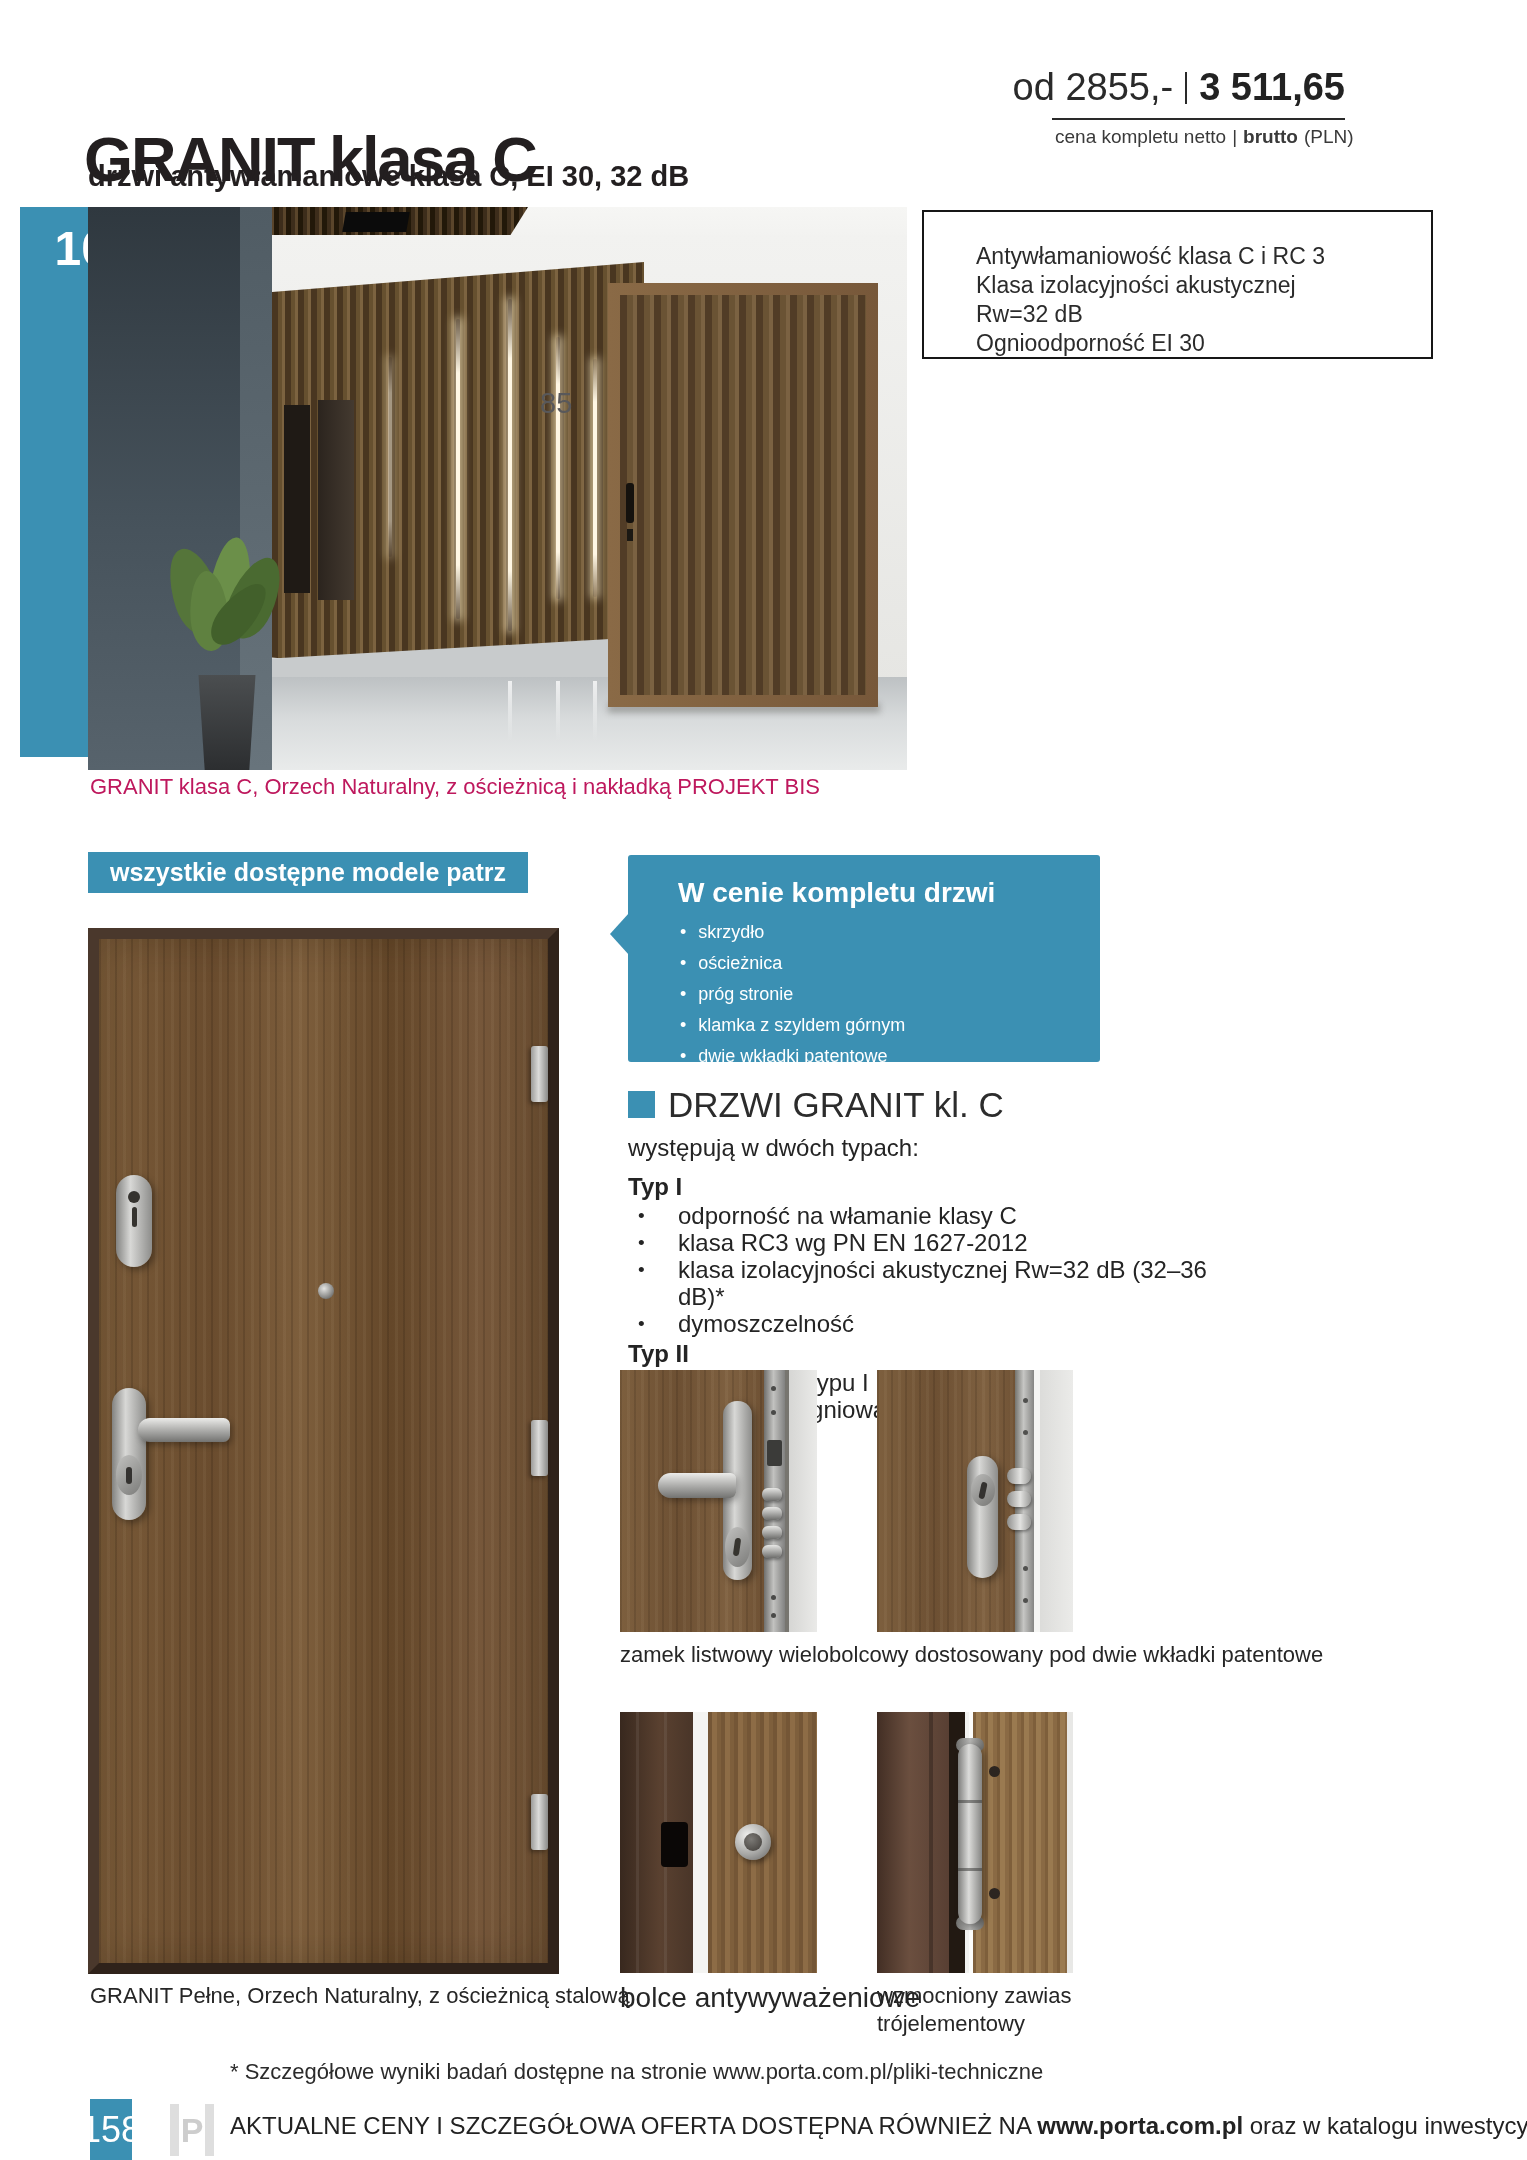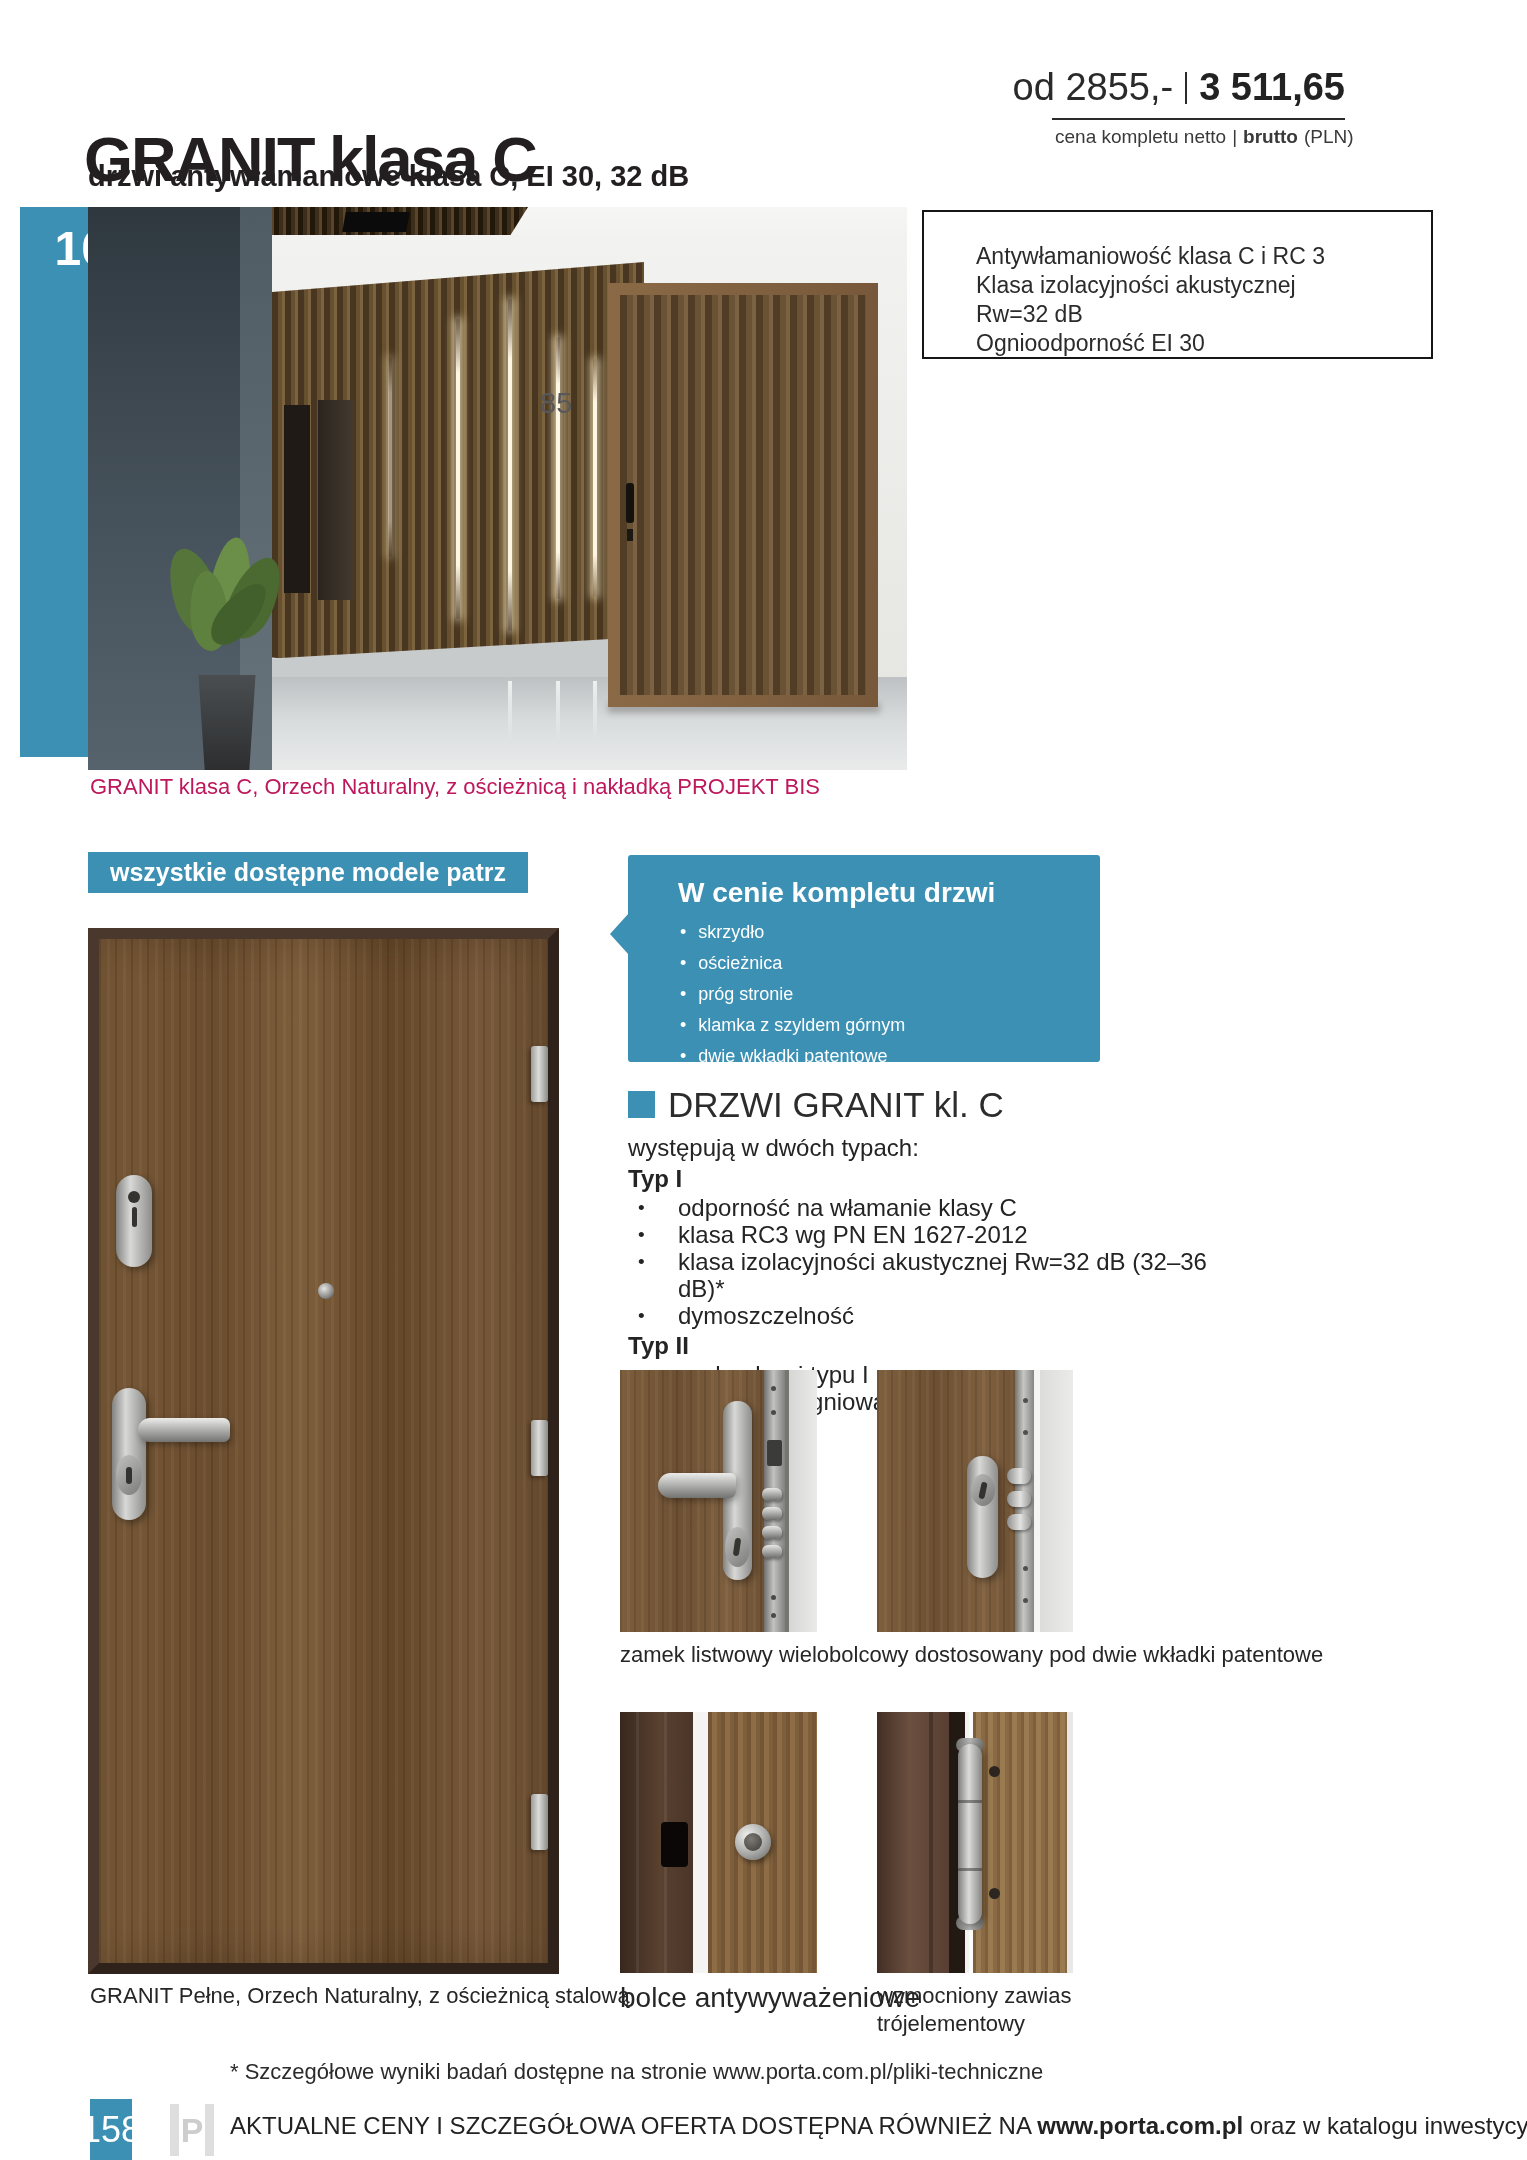--- a/index.html
+++ b/index.html
@@ -87,21 +87,21 @@
   #included-title{position:static; display:block; font-size:28px; font-weight:bold; margin-bottom:8px;}
   #included-box ul{position:static; margin:0; padding:0; list-style:none;}
   #included-box li{position:static; font-size:18px; line-height:31px;}
   #included-box li::before{content:"•"; margin:0 12px 0 2px;}
 
   
   #section-square{left:628px; top:1091px; width:27px; height:27px; background:var(--teal);}
   #section-title{left:668px; top:1085px; font-size:35px; color:#2c2c2c; white-space:nowrap;}
   #details{left:628px; top:1134px; width:620px; font-size:24px; line-height:27px; color:#242424;}
   #details *{position:static;}
-  #details .intro{display:block; margin-bottom:4px;}
+  #details .intro{display:block; margin-bottom:12px;}
   #details .typ{display:block; font-weight:bold; margin:3px 0 2px;}
   #details ul{margin:0; padding:0; list-style:none;}
   #details li{position:relative; padding-left:50px;}
   #details li::before{content:"•"; position:absolute; left:10px; top:0; font-size:19px;}
 
   
   .fig{overflow:hidden; background:
       repeating-linear-gradient(90deg, rgba(30,18,8,.14) 0 2px, rgba(0,0,0,0) 2px 7px, rgba(255,235,200,.05) 7px 10px, rgba(0,0,0,0) 10px 14px),
       linear-gradient(90deg,#7d5f3e,#6d5033 30%,#7e6040 55%,#684b2f 80%,#775a3b);}
   #fig-lock1{left:620px; top:1370px; width:197px; height:262px;}

